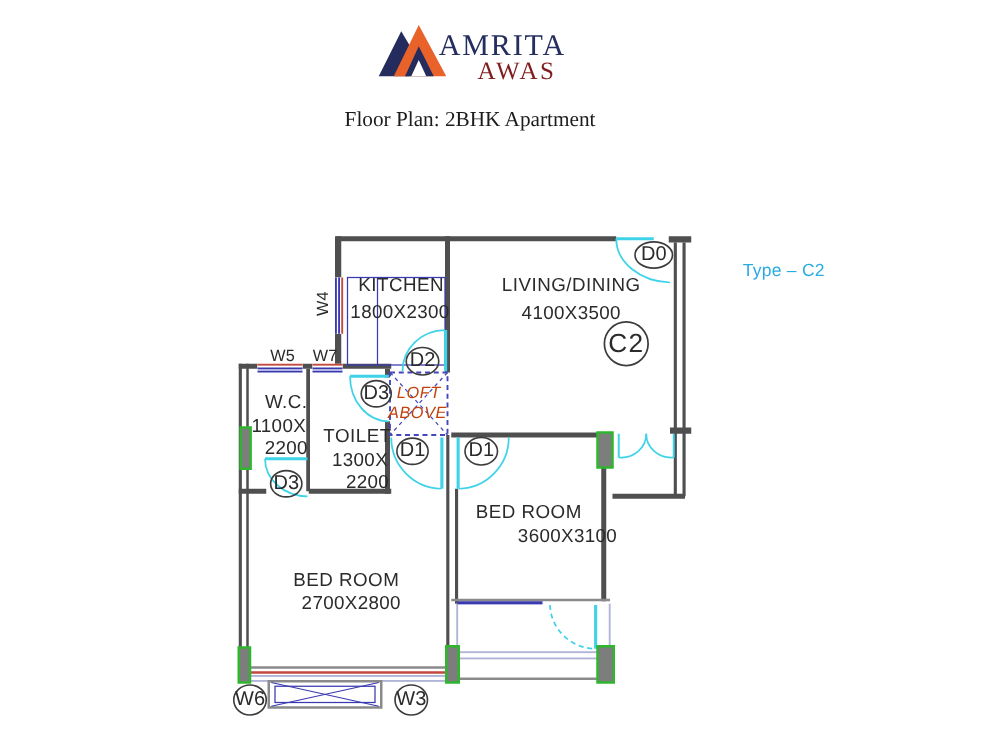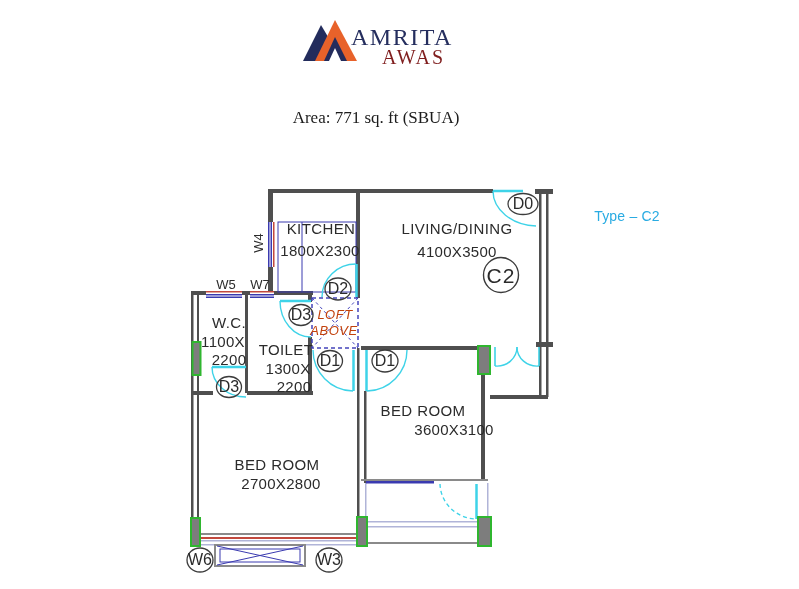--- a/index.html
+++ b/index.html
@@ -27,21 +27,21 @@
 
   <svg style="left:302px;top:16px;" width="56" height="47" viewBox="0 0 56 47">
     <path d="M1,45 L19,9 L32,31 L25,45 Z" fill="#232C5C"></path>
     <path d="M13,45 L33,4 L55,45 Z" fill="#E8622A"></path>
     <path d="M22,45 L33,21 L45,45 Z" fill="#232C5C"></path>
     <path d="M27,45 L33,32 L39,45 Z" fill="#ffffff"></path>
   </svg>
   <div class="brand" style="left:351px;top:24px;font-size:24px;color:#252E5E;">AMRITA</div>
   <div class="brand" style="left:382px;top:46px;font-size:20px;color:#7f1d1d;letter-spacing:2px;">AWAS</div>
 
-  <div class="lbl serif title-line" style="left:376px;top:117px;">Area: 771 sq. ft (SBUA)</div>
+  <div class="lbl serif title-line" style="left:376px;top:95px;">Floor Plan: 2BHK Apartment</div>
 
   <div class="lbl type-c2" style="left:627px;top:216px;color:#29ABE2;">Type – C2</div>
 
   <svg width="799" height="589" viewBox="0 0 799 589">
 
     <g fill="#4F4F4F">
       <rect x="269" y="189" width="224" height="4"></rect>
       <rect x="535" y="189" width="18" height="5"></rect>
       <rect x="539" y="194" width="2.5" height="203"></rect>
       <rect x="546" y="194" width="2.5" height="203"></rect>

